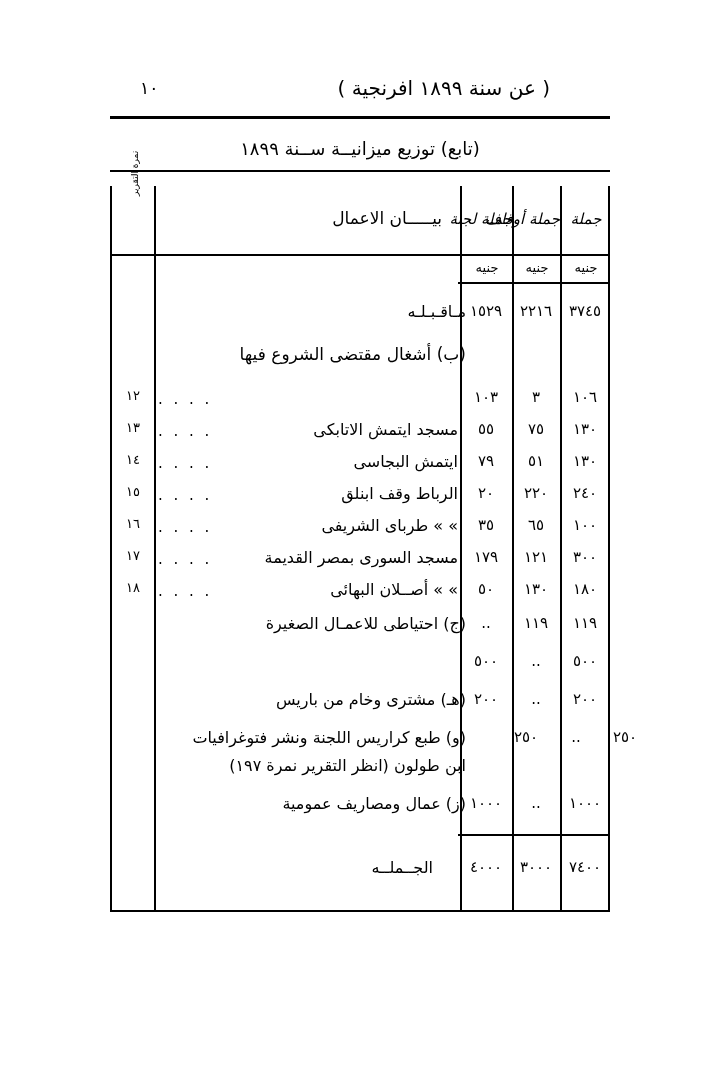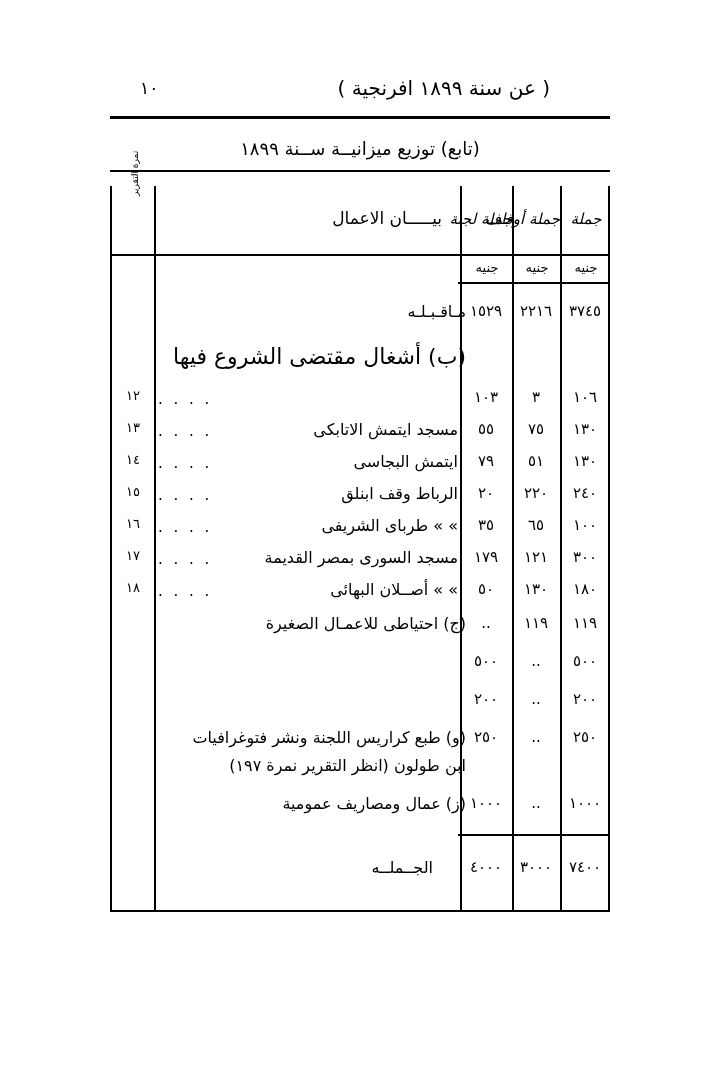--- a/index.html
+++ b/index.html
@@ -173,21 +173,21 @@
     <div class="row" style="top:116px;">
       <div class="r-label center">مـاقـبـلـه</div>
       <div class="r-dots"></div>
       <div class="r-note"></div>
       <div class="num n-lagna">١٥٢٩</div>
       <div class="num n-awqaf">٢٢١٦</div>
       <div class="num n-total">٣٧٤٥</div>
     </div>
 
     <div class="row" style="top:158px;">
-      <div class="r-label center" style="font-size:22px;">(ب)  أشغال مقتضى الشروع فيها</div>
+      <div class="r-label center" style="font-size:17px;">(ب)  أشغال مقتضى الشروع فيها</div>
       <div class="r-dots"></div>
       <div class="r-note"></div>
       <div class="num n-lagna"></div>
       <div class="num n-awqaf"></div>
       <div class="num n-total"></div>
     </div>
 
     <div class="row" style="top:202px;">
       <div class="r-dots">. . . .</div>
       <div class="r-note">١٢</div>
@@ -261,28 +261,29 @@
 
     <div class="row" style="top:466px;">
       <div class="r-dots"></div>
       <div class="r-note"></div>
       <div class="num n-lagna">٥٠٠</div>
       <div class="num n-awqaf">..</div>
       <div class="num n-total">٥٠٠</div>
     </div>
 
     <div class="row" style="top:504px;">
+      <div class="r-label center">(هـ)  مشترى وخام من باريس</div>
       <div class="r-dots"></div>
       <div class="r-note"></div>
       <div class="num n-lagna">٢٠٠</div>
       <div class="num n-awqaf">..</div>
       <div class="num n-total">٢٠٠</div>
     </div>
 
-    <div class="row" style="top:542px;">
+    <div class="row" style="top:542px;padding-left:40px;">
       <div class="r-label center">(و)  طبع كراريس اللجنة ونشر فتوغرافيات</div>
       <div class="r-dots"></div>
       <div class="r-note"></div>
       <div class="num n-lagna">٢٥٠</div>
       <div class="num n-awqaf">..</div>
       <div class="num n-total">٢٥٠</div>
     </div>
 
     <div class="row" style="top:570px;">
       <div class="r-label center">ابن طولون (انظر التقرير نمرة ١٩٧)</div>

